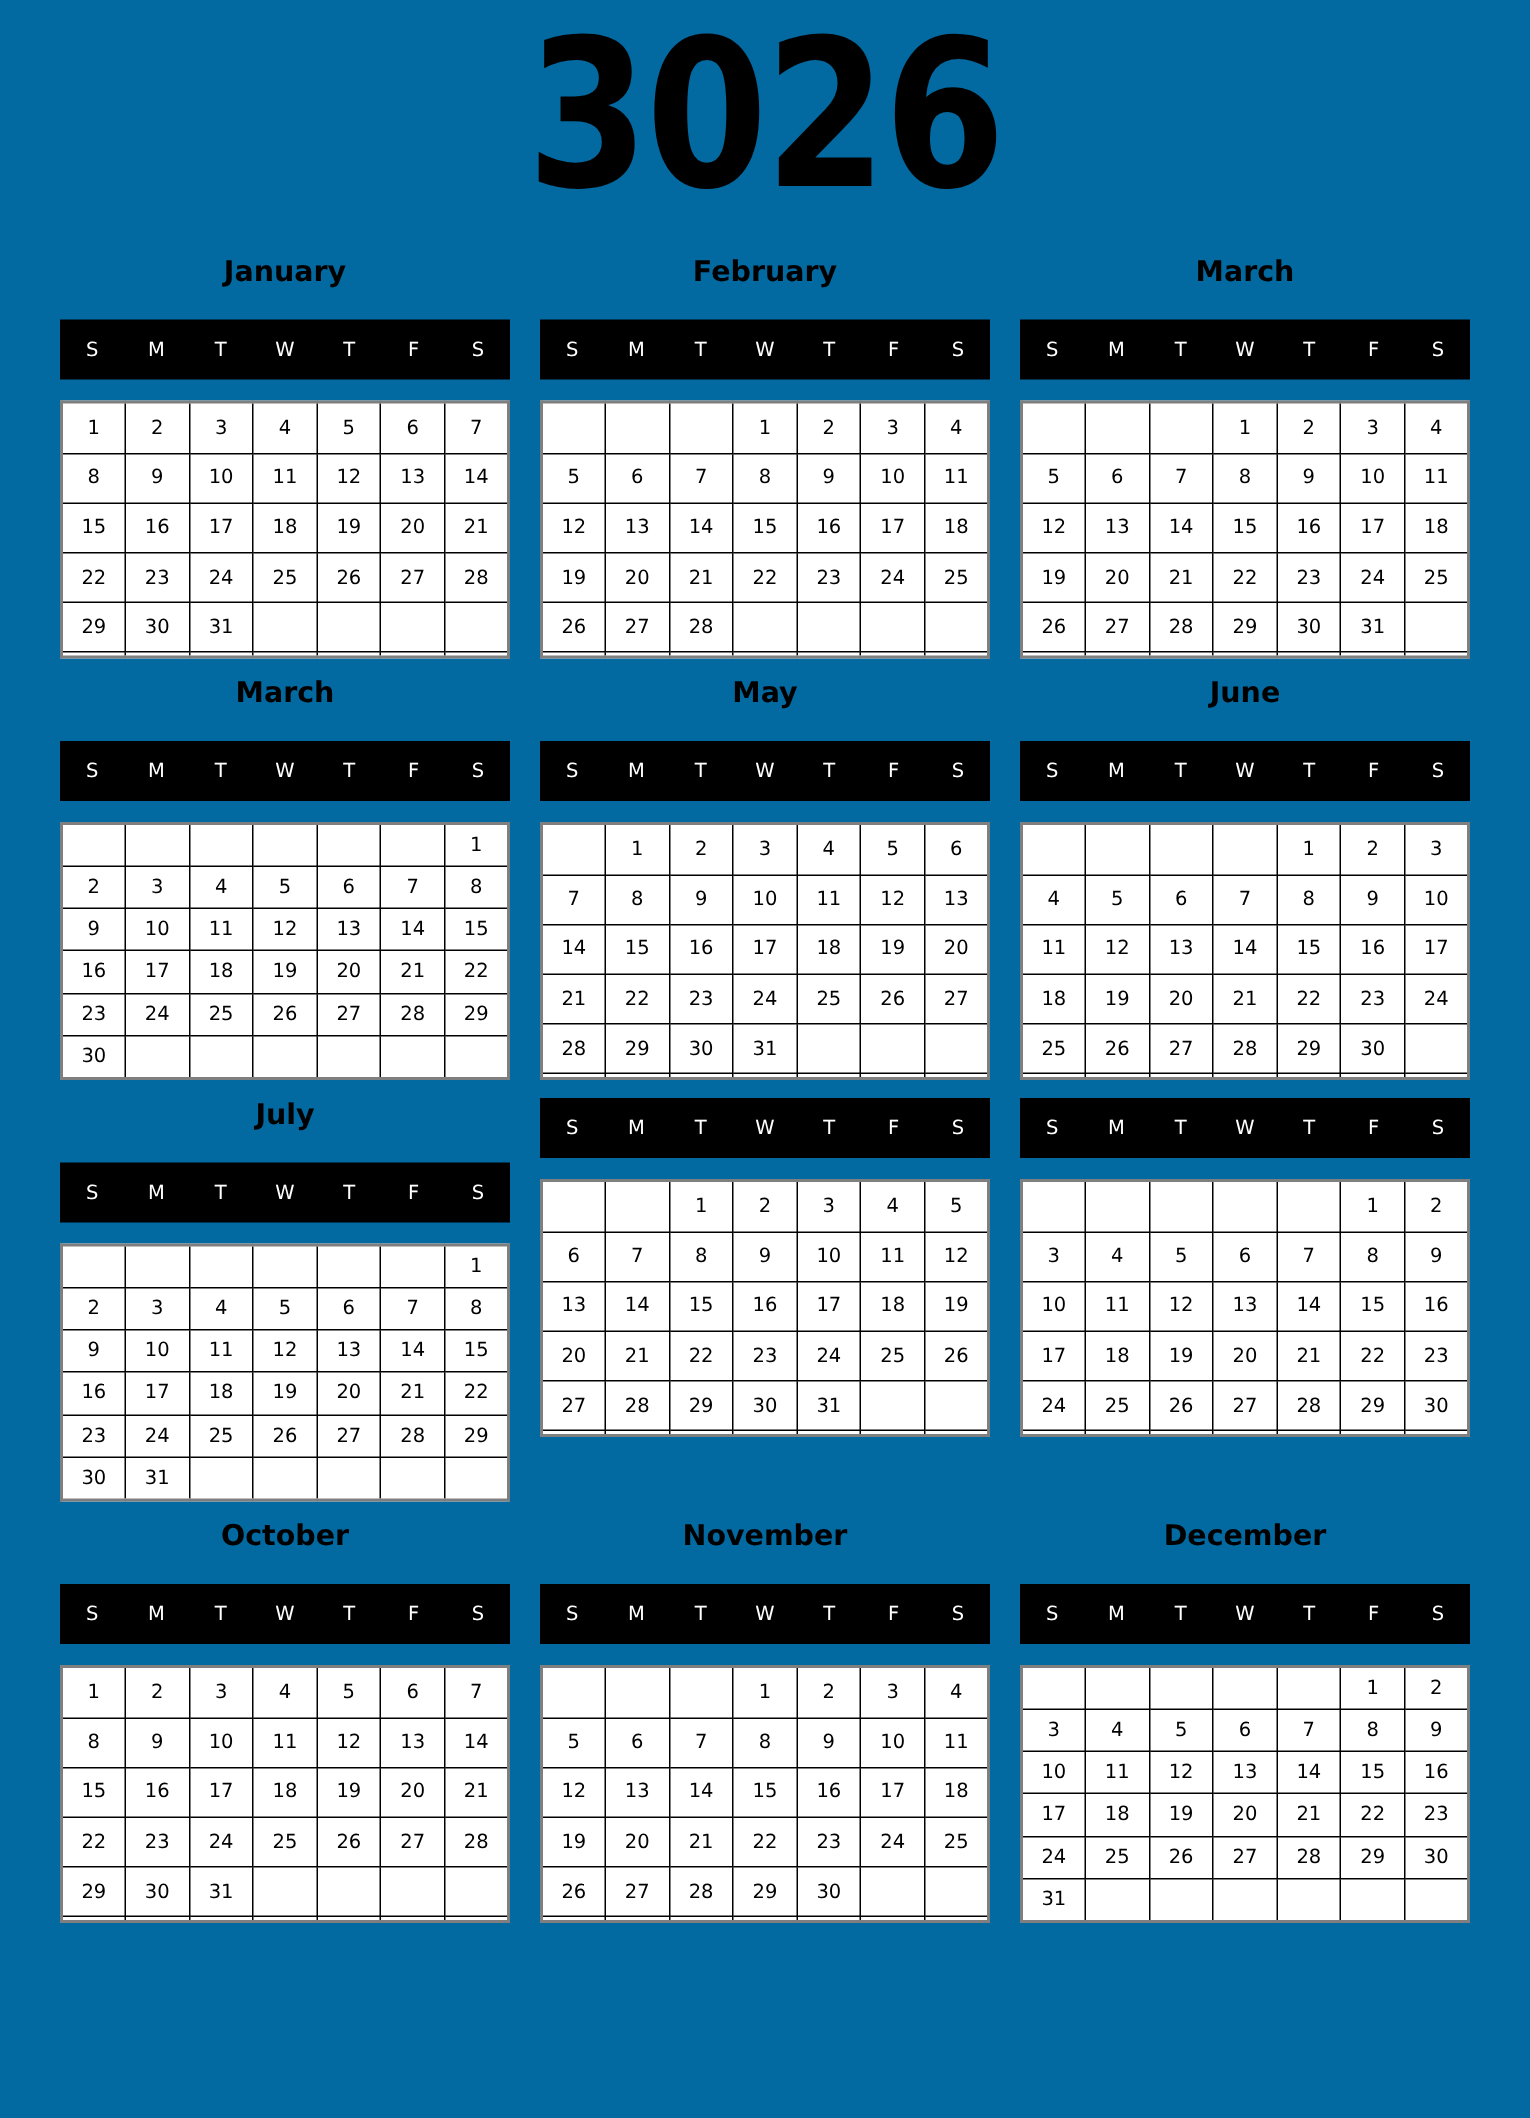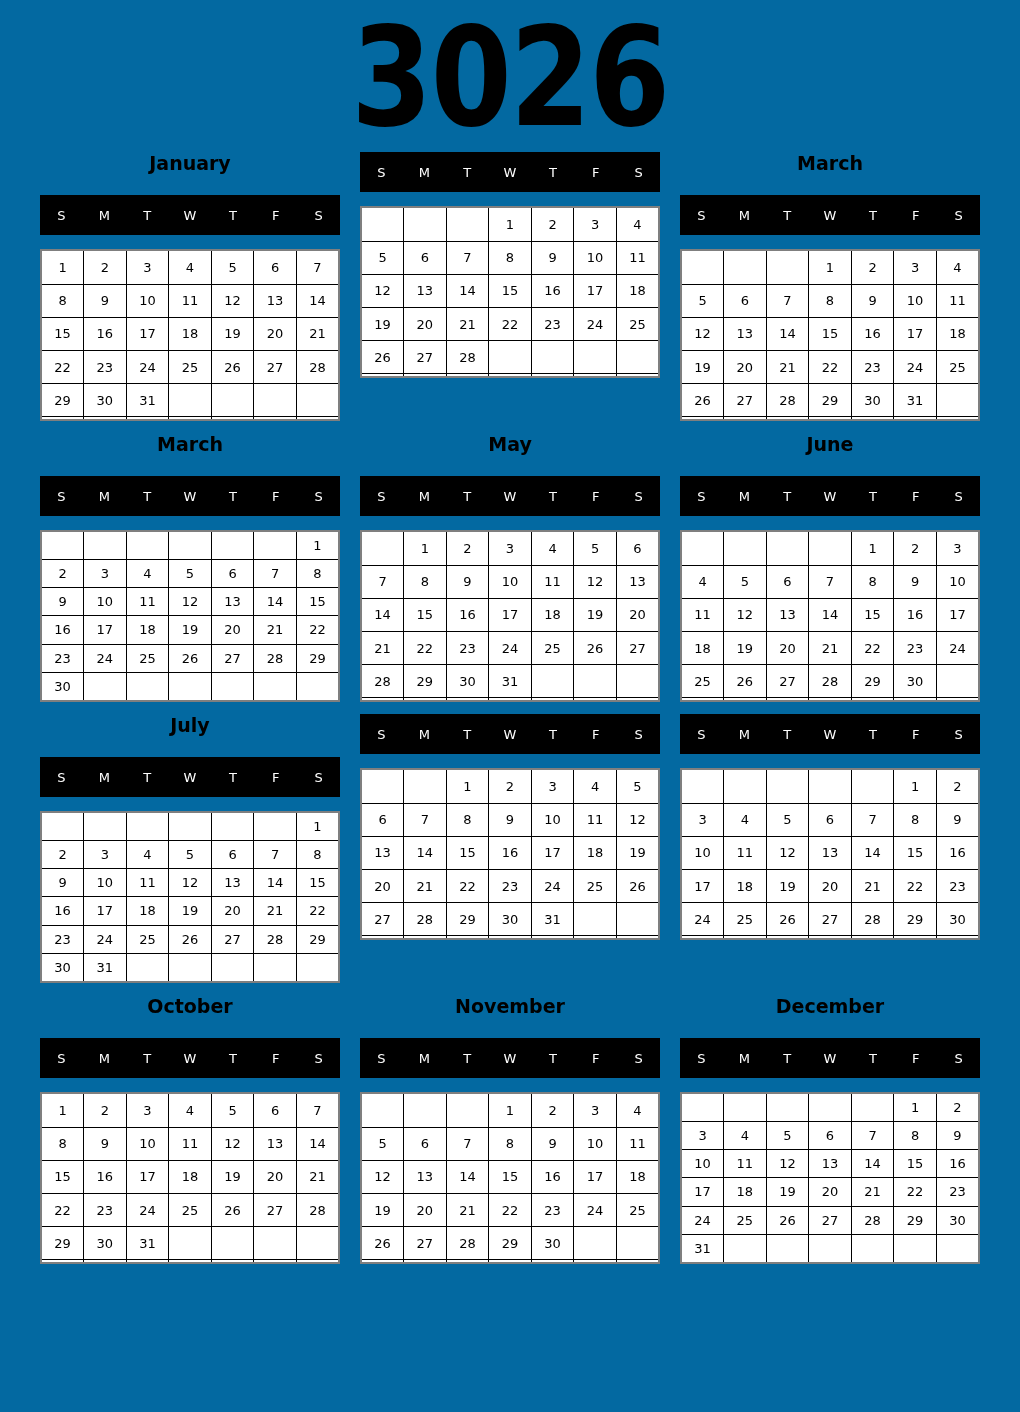--- a/index.html
+++ b/index.html
@@ -29,21 +29,21 @@
     transform-origin: 50% 50%;
     letter-spacing: -2px;
     color: #000000;
   }
   .months-grid {
     display: grid;
     grid-template-columns: repeat(3, 300px);
     column-gap: 20px;
     row-gap: 12px;
     justify-content: center;
-    margin-top: 6px;
+    margin-top: 24px;
   }
   .month { width: 300px; }
   .month-title {
     text-align: center;
     font-weight: bold;
     font-size: 19px;
     line-height: 23px;
     margin-bottom: 20px;
     color: #000000;
   }
@@ -147,20 +147,21 @@
               <td></td>
               <td></td>
               <td></td>
               <td></td>
             </tr>
           </tbody>
         </table>
   </div>
 
   <div class="month">
+    <div class="month-title">February</div>
     <div class="dow-bar">
           <span>S</span>
           <span>M</span>
           <span>T</span>
           <span>W</span>
           <span>T</span>
           <span>F</span>
           <span>S</span>
         </div>
     <table class="days-table">

